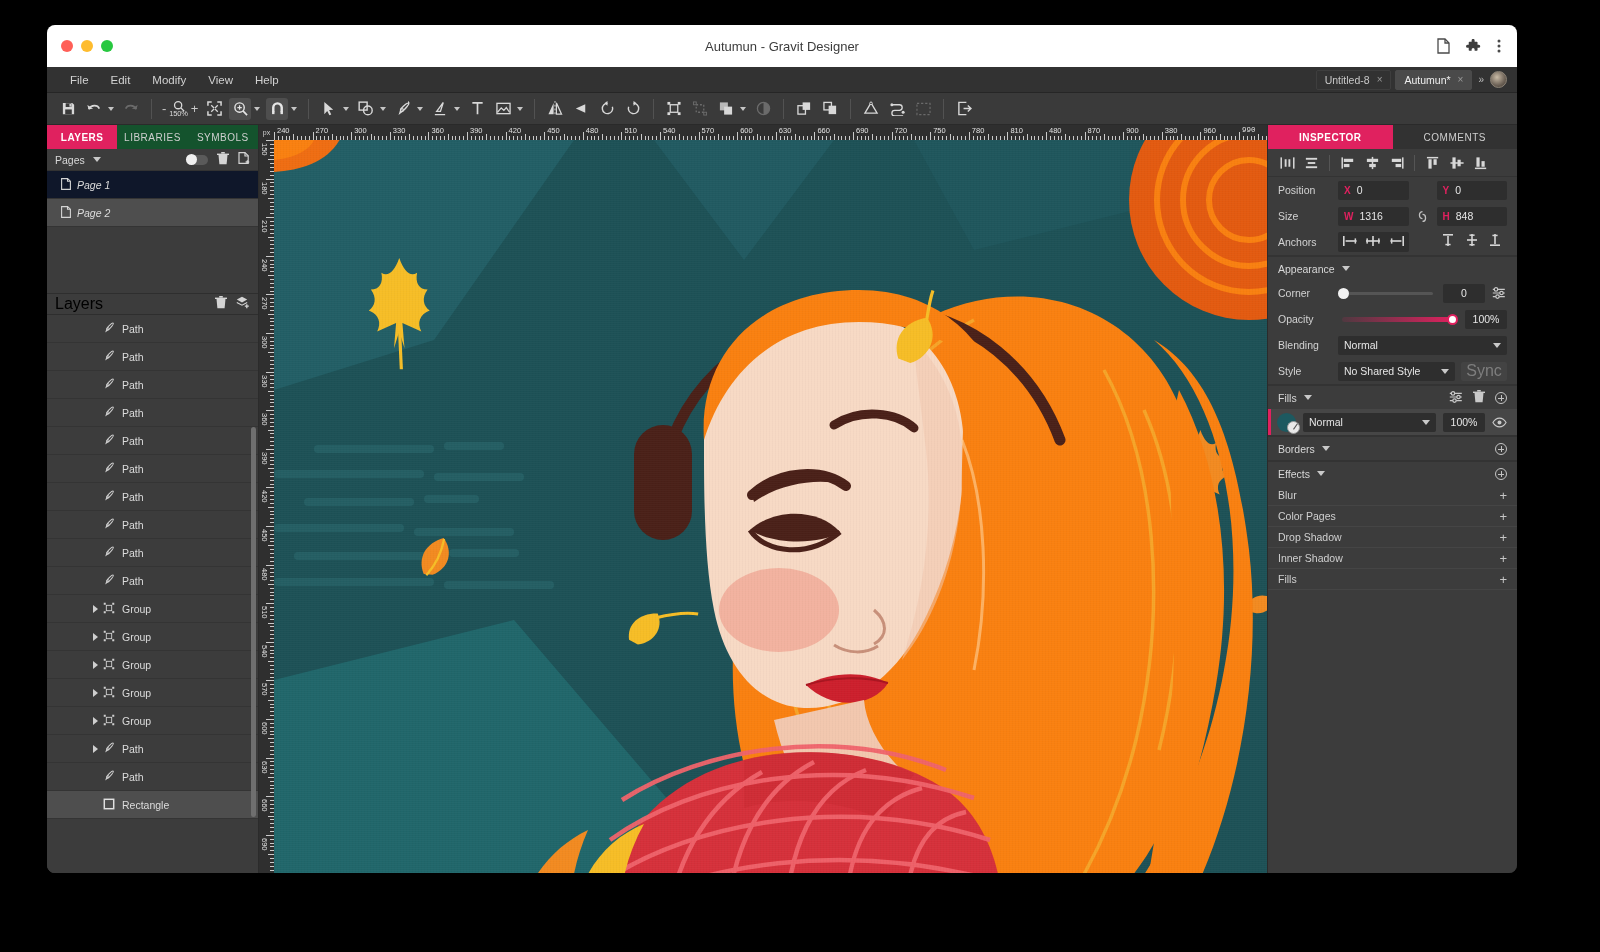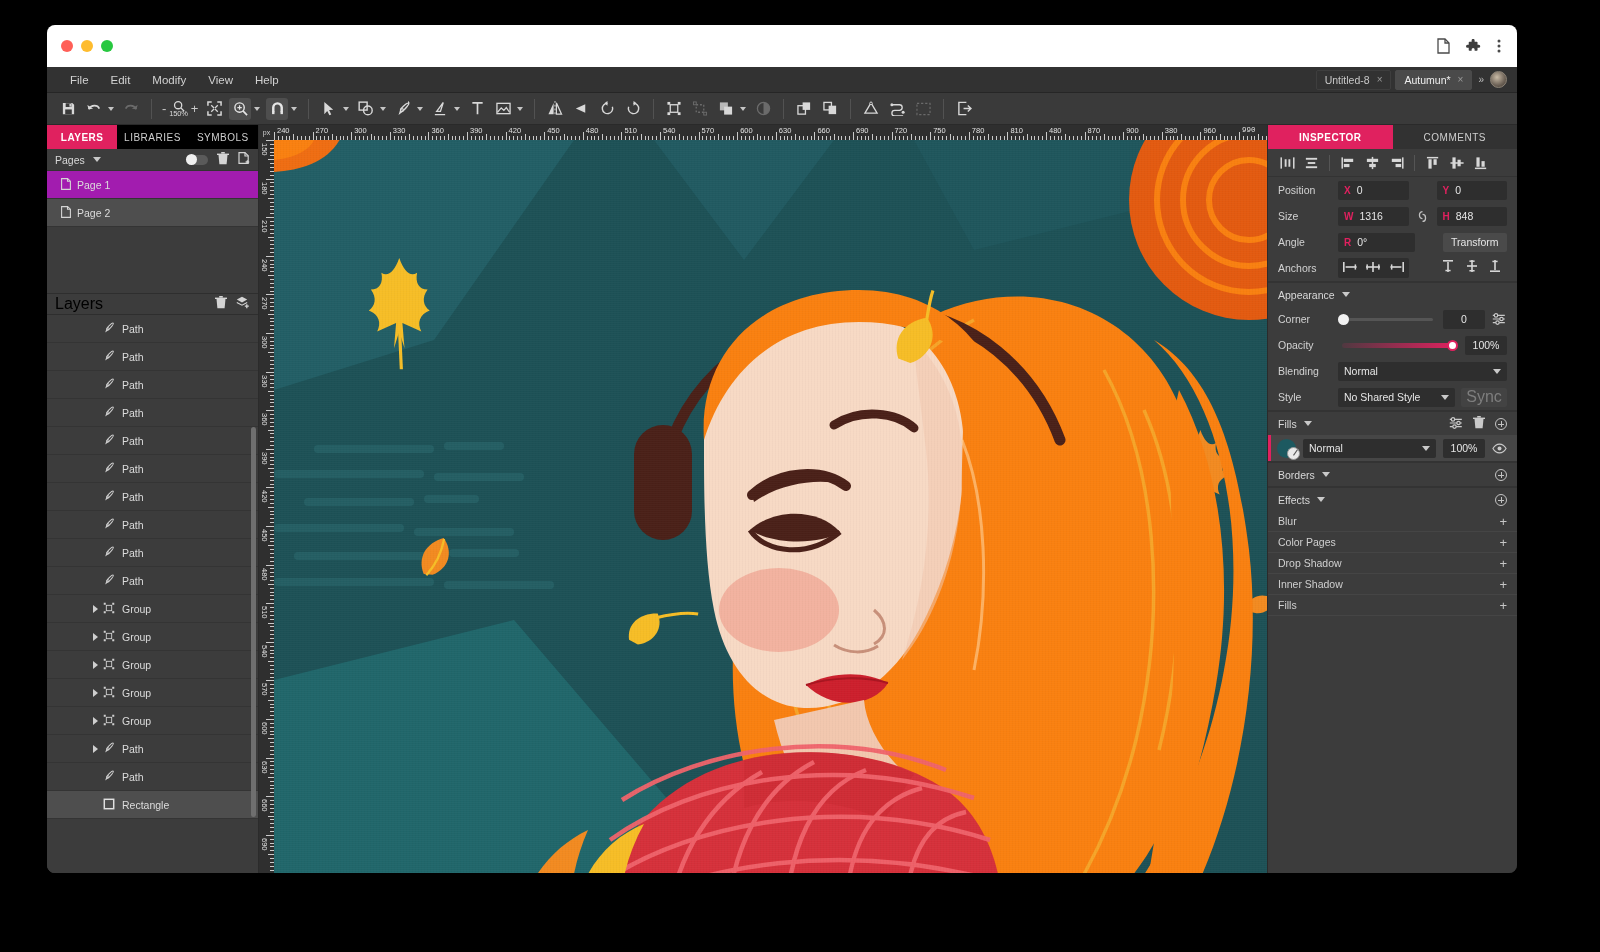--- a/index.html
+++ b/index.html
@@ -97,21 +97,21 @@
 
   
   .left {
     width: 212px; background: #3c3c3c;
     display: flex; flex-direction: column;
     border-right: 1px solid #2b2b2b;
   }
   .ltabs { display: flex; height: 24px; }
   .ltab {
     flex: 1; display: flex; align-items: center; justify-content: center;
-    font-size: 10px; color: #cfcfcf; letter-spacing: 0.5px; background: #000000;
+    font-size: 10px; color: #cfcfcf; letter-spacing: 0.5px; background: #14532d;
   }
   .ltab.active { background: #e0215f; color: #fff; font-weight: bold; }
   .panel-head {
     height: 22px; display: flex; align-items: center;
     padding: 0 8px; background: #3c3c3c; gap: 6px;
     border-bottom: 1px solid #333;
   }
   .panel-head .ttl { font-size: 10.5px; color: #d8d8d8; }
   .caret-dn {
     width: 0; height: 0; margin-left: 2px;
@@ -120,21 +120,21 @@
   }
   .head-actions { margin-left: auto; display: flex; align-items: center; gap: 9px; }
   .toggle-sw {
     width: 22px; height: 10px; border-radius: 6px; background: #5a5a5a;
     position: relative;
   }
   .toggle-sw::after {
     content: ''; position: absolute; left: 0; top: -1px;
     width: 11px; height: 11px; border-radius: 50%; background: #f0f0f0;
   }
-  .page-list { background: #a21caf; }
+  .page-list { background: #0f172a; font-style: italic; }
   .page-row {
     height: 28px; display: flex; align-items: center; gap: 6px;
     padding-left: 14px; font-size: 10.5px; color: #dcdcdc;
     border-bottom: 1px solid #343434;
   }
   .page-row.selected { background: #4e4e4e; }
   .pages-fill { background: #3c3c3c; height: 66px; }
   .layers-head {
     height: 22px; display: flex; align-items: center;
     padding: 0 8px; background: #3c3c3c; border-top: 1px solid #2e2e2e;
@@ -318,20 +318,21 @@
 <body>
 
 <div id="app">
 
   <div class="titlebar">
     <div class="traffic">
       <div class="dot red"></div>
       <div class="dot yellow"></div>
       <div class="dot green"></div>
     </div>
+    <div class="win-title">Autumun - Gravit Designer</div>
     <div class="win-right">
       <span>
         <svg width="13" height="16" viewBox="0 0 13 16">
             <path d="M1 1h7l4 4v10H1z" fill="none" stroke="#4a4a4a" stroke-width="1.3"></path>
             <path d="M8 1v4h4" fill="none" stroke="#4a4a4a" stroke-width="1.3"></path>
           </svg>
       </span>
       <span>
         <svg width="15" height="15" viewBox="0 0 16 16">
             <path d="M6 1.5a1.6 1.6 0 113.2 0V3h2.3a.8.8 0 01.8.8v2.4h1.3a1.6 1.6 0 110 3.2h-1.3v2.4a.8.8 0 01-.8.8H9.2v-1.4a1.6 1.6 0 10-3.2 0v1.4H3.7a.8.8 0 01-.8-.8V9.4H1.6a1.6 1.6 0 110-3.2h1.3V3.8A.8.8 0 013.7 3H6z" fill="#3d3d3d"></path>
@@ -1564,29 +1565,20 @@
               <path d="M5.5 2.6a3 3 0 00-3 3v1a3 3 0 003 3" fill="none" stroke="#c0c0c0" stroke-width="1.3"></path>
               <path d="M5.5 12.4a3 3 0 003-3v-1a3 3 0 00-3-3" fill="none" stroke="#c0c0c0" stroke-width="1.3"></path>
             </svg>
         </span>
         <span class="field">
           <span class="fkey">H</span>
           <span>848</span>
         </span>
       </div>
 
-      <div class="prow">
-        <span class="plabel">Angle</span>
-        <span class="field">
-          <span class="fkey">R</span>
-          <span>0°</span>
-        </span>
-        <span class="link-ico"></span>
-        <span class="btn-flat">Transform</span>
-      </div>
 
       <div class="prow">
         <span class="plabel">Anchors</span>
         <span class="anchor-grp">
           <span>
             <svg width="16" height="12" viewBox="0 0 16 12">
                 <rect x="1" y="1" width="1.6" height="10" fill="#d6d6d6"></rect>
                 <rect x="3.6" y="5.2" width="11" height="1.6" fill="#d6d6d6"></rect>
                 <rect x="12.6" y="3.4" width="1.5" height="5.2" fill="#d6d6d6"></rect>
               </svg>

